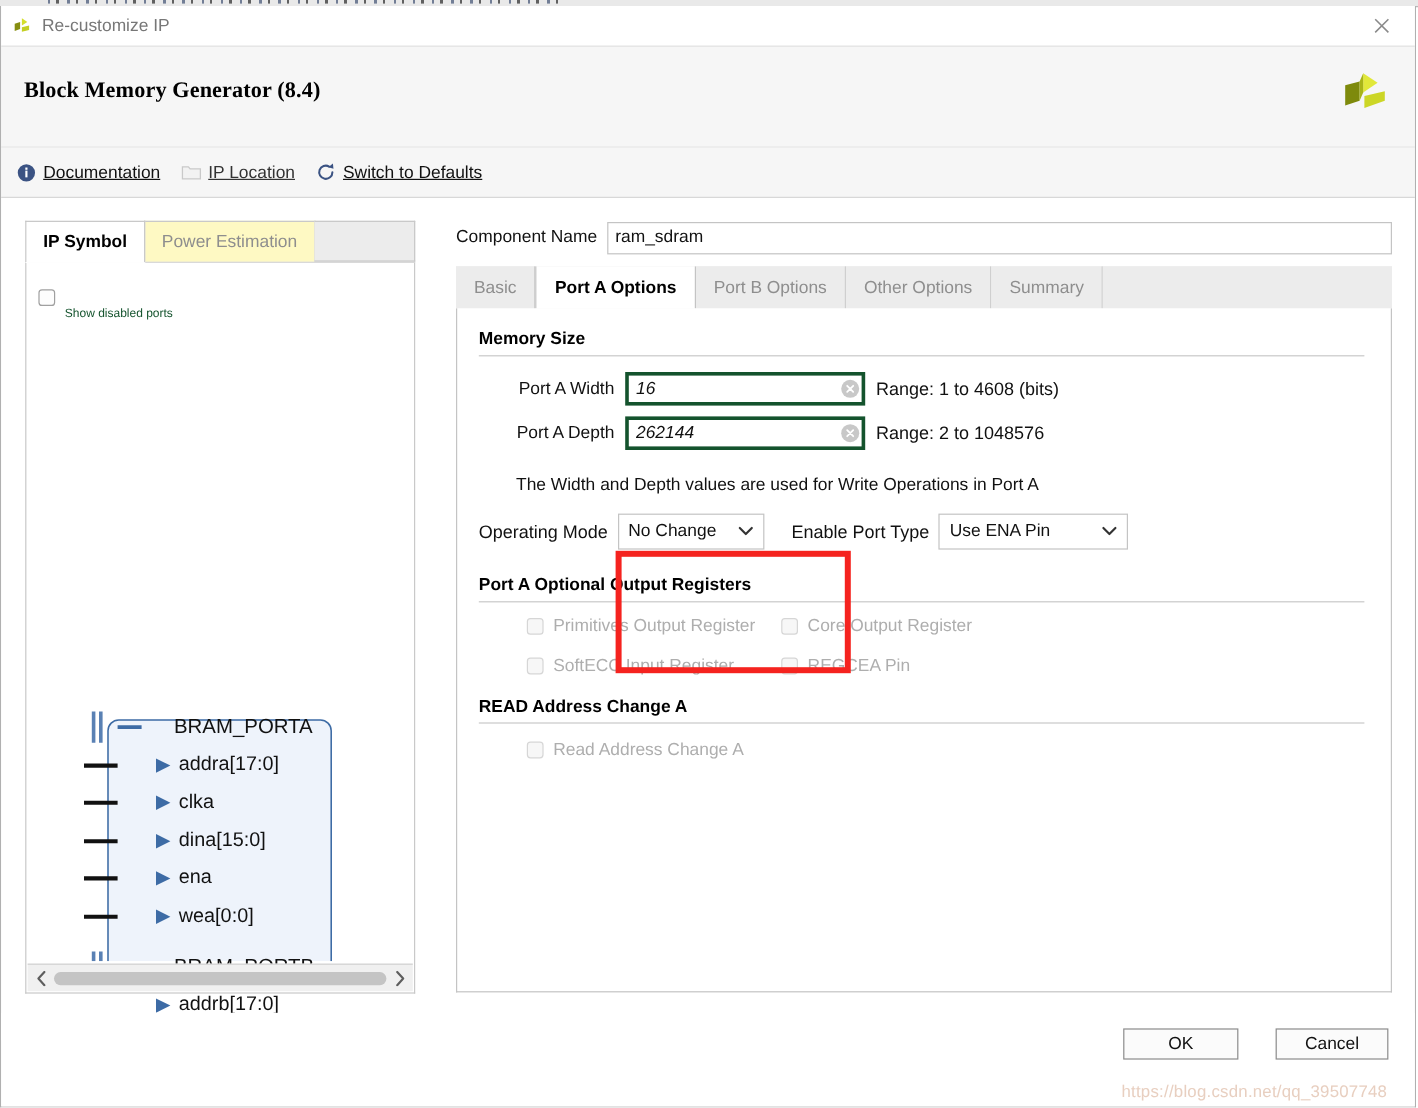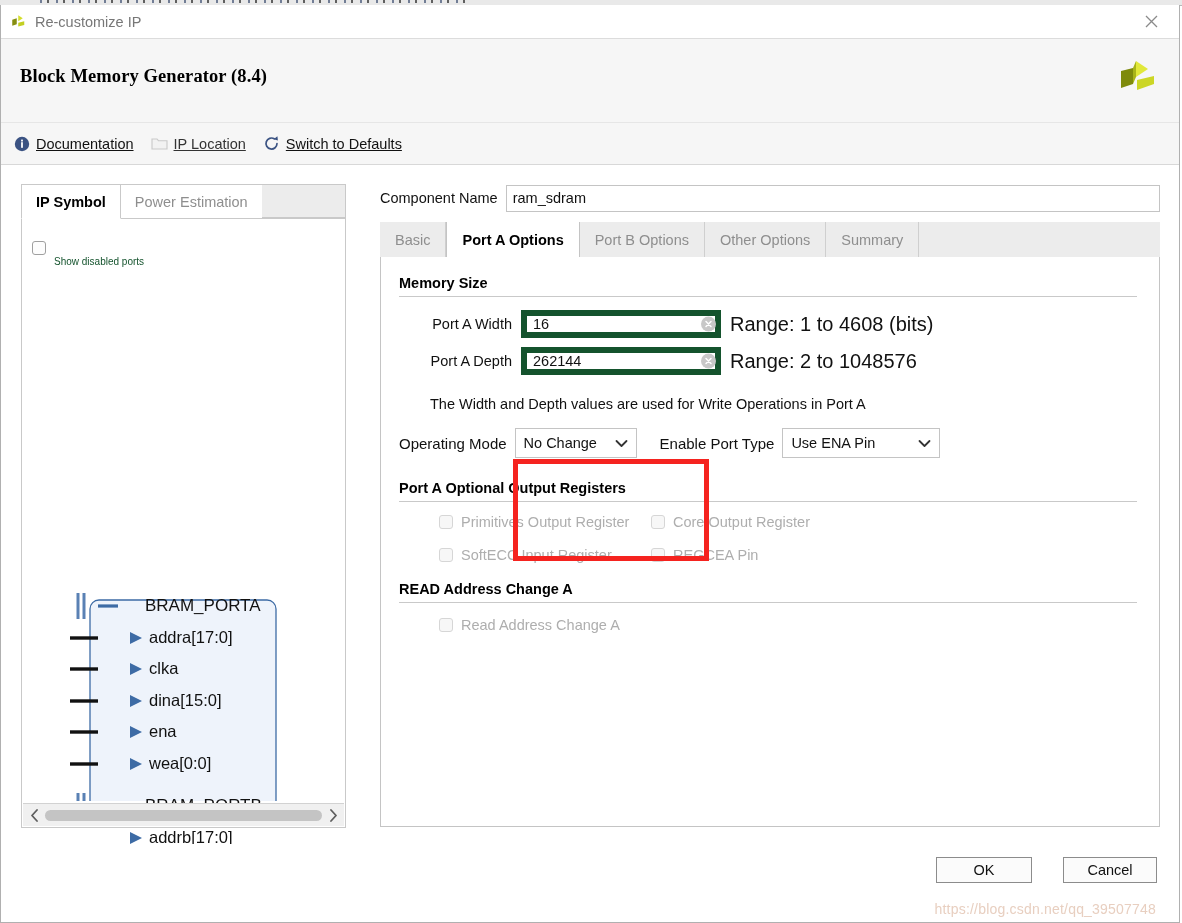--- a/index.html
+++ b/index.html
@@ -144,21 +144,21 @@
     align-items: stretch;
     border-bottom: 1px solid #c9c9c9;
     background: #ececec;
   }
   .lp-tab {
     display: flex;
     align-items: center;
     padding: 0 14px;
     font-size: 14.5px;
     color: #8e8e8e;
-    background: #ffffff;
+    background: #fef9c3;
     border: 1px solid #c9c9c9;
     border-bottom: none;
     margin-right: -1px;
     cursor: pointer;
     box-sizing: border-box;
   }
   .lp-tab.active {
     background: #ffffff;
     color: #000000;
     font-weight: bold;
@@ -341,43 +341,44 @@
     color: #111;
     box-sizing: border-box;
   }
   .txtfield {
     position: relative;
     width: 200px;
     height: 28px;
   }
   .txtfield input {
     width: 100%; height: 100%;
-    border: 6px solid #14532d;
+    border: 3px solid #14532d;
     background: #ffffff;
     font-family: "Liberation Sans", sans-serif;
     font-size: 14.5px;
     color: #111;
     padding: 0 26px 0 6px;
     box-sizing: border-box;
     outline: none;
+    font-style: italic;
   }
   .clear-btn {
     position: absolute;
     right: 5px; top: 50%;
     transform: translateY(-50%);
     width: 15px; height: 15px;
     border-radius: 50%;
     background: #c8c8c8;
     display: flex; align-items: center; justify-content: center;
     cursor: pointer;
   }
   .clear-btn svg { display: block; }
   .range-txt {
     margin-left: 9px;
-    font-size: 20px;
+    font-size: 15px;
     color: #111;
   }
   .hint-txt {
     margin-left: 31px;
     font-size: 14.5px;
     color: #111;
     margin-top: 20px;
     margin-bottom: 16px;
   }
 

